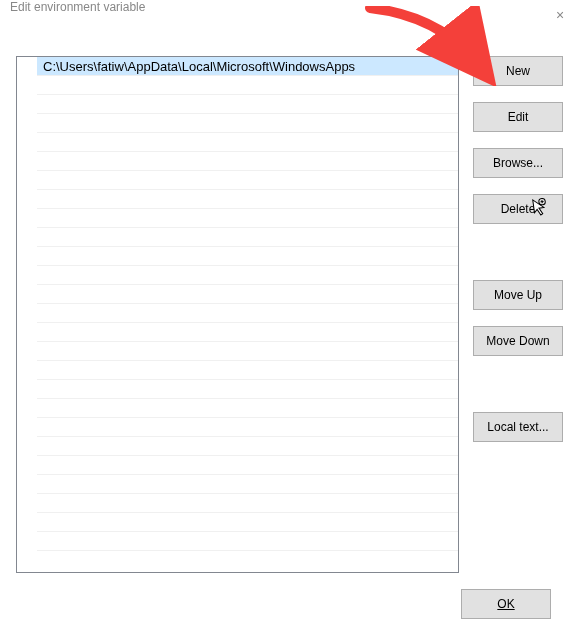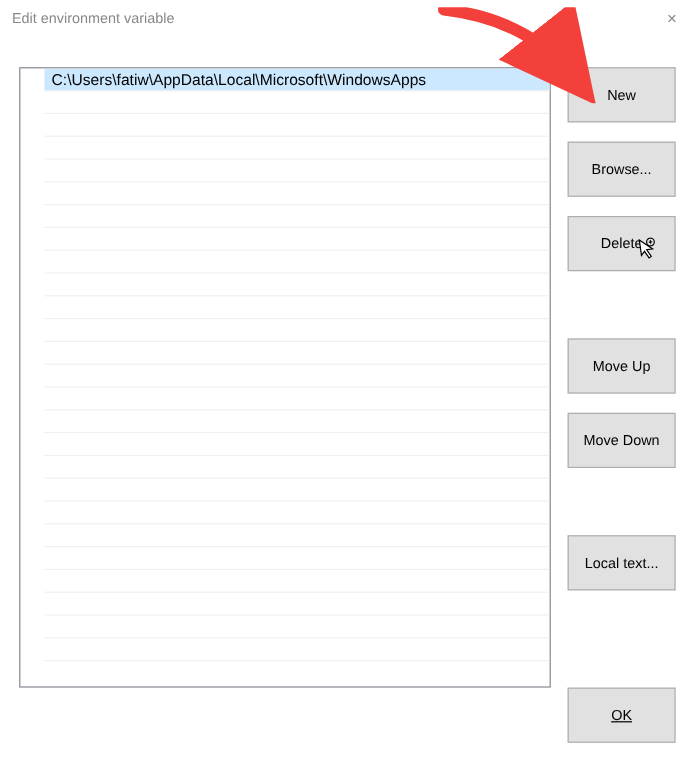--- a/index.html
+++ b/index.html
@@ -12,21 +12,21 @@
       font-size: 12px;
       background: #ffffff;
       width: 579px;
       height: 633px;
       position: relative;
       overflow: hidden;
     }
     .titlebar {
       height: 30px;
       display: flex;
-      align-items: center;
+      align-items: flex-start;
       justify-content: space-between;
       padding: 0 4px 0 10px;
       color: #888;
       font-size: 12px;
     }
     .close-btn {
       width: 30px;
       height: 30px;
       display: flex;
       align-items: center;
@@ -64,36 +64,36 @@
     .list-row.selected {
       background: #cce8ff;
     }
     .sidebtns {
       width: 90px;
       display: flex;
       flex-direction: column;
       gap: 16px;
     }
     .winbtn {
-      height: 46px;
+      height: 30px;
       border: 1px solid #adadad;
       background: #e1e1e1;
       font-family: inherit;
       font-size: 12px;
       cursor: pointer;
       white-space: nowrap;
       padding: 0 4px;
     }
     .gap-lg {
       height: 24px;
     }
     .bottombar {
       position: absolute;
       bottom: 14px;
-      right: 16px;
+      right: 28px;
       display: flex;
       gap: 4px;
       text-decoration: underline;
     }
     .bottombar .winbtn {
       width: 90px;
     }
     
     .arrow {
       position: absolute;
@@ -146,20 +146,21 @@
       <div class="list-row"></div>
       <div class="list-row"></div>
       <div class="list-row"></div>
       <div class="list-row"></div>
       <div class="list-row"></div>
       <div class="list-row"></div>
       <div class="list-row"></div>
     </div>
   <div class="sidebtns">
     <button class="winbtn">New</button>
+    <button class="winbtn">Edit</button>
     <button class="winbtn">Browse...</button>
     <button class="winbtn">Delete</button>
     <div class="gap-lg"></div>
     <button class="winbtn">Move Up</button>
     <button class="winbtn">Move Down</button>
     <div class="gap-lg"></div>
     <button class="winbtn">Local text...</button>
   </div>
 </div>
 

